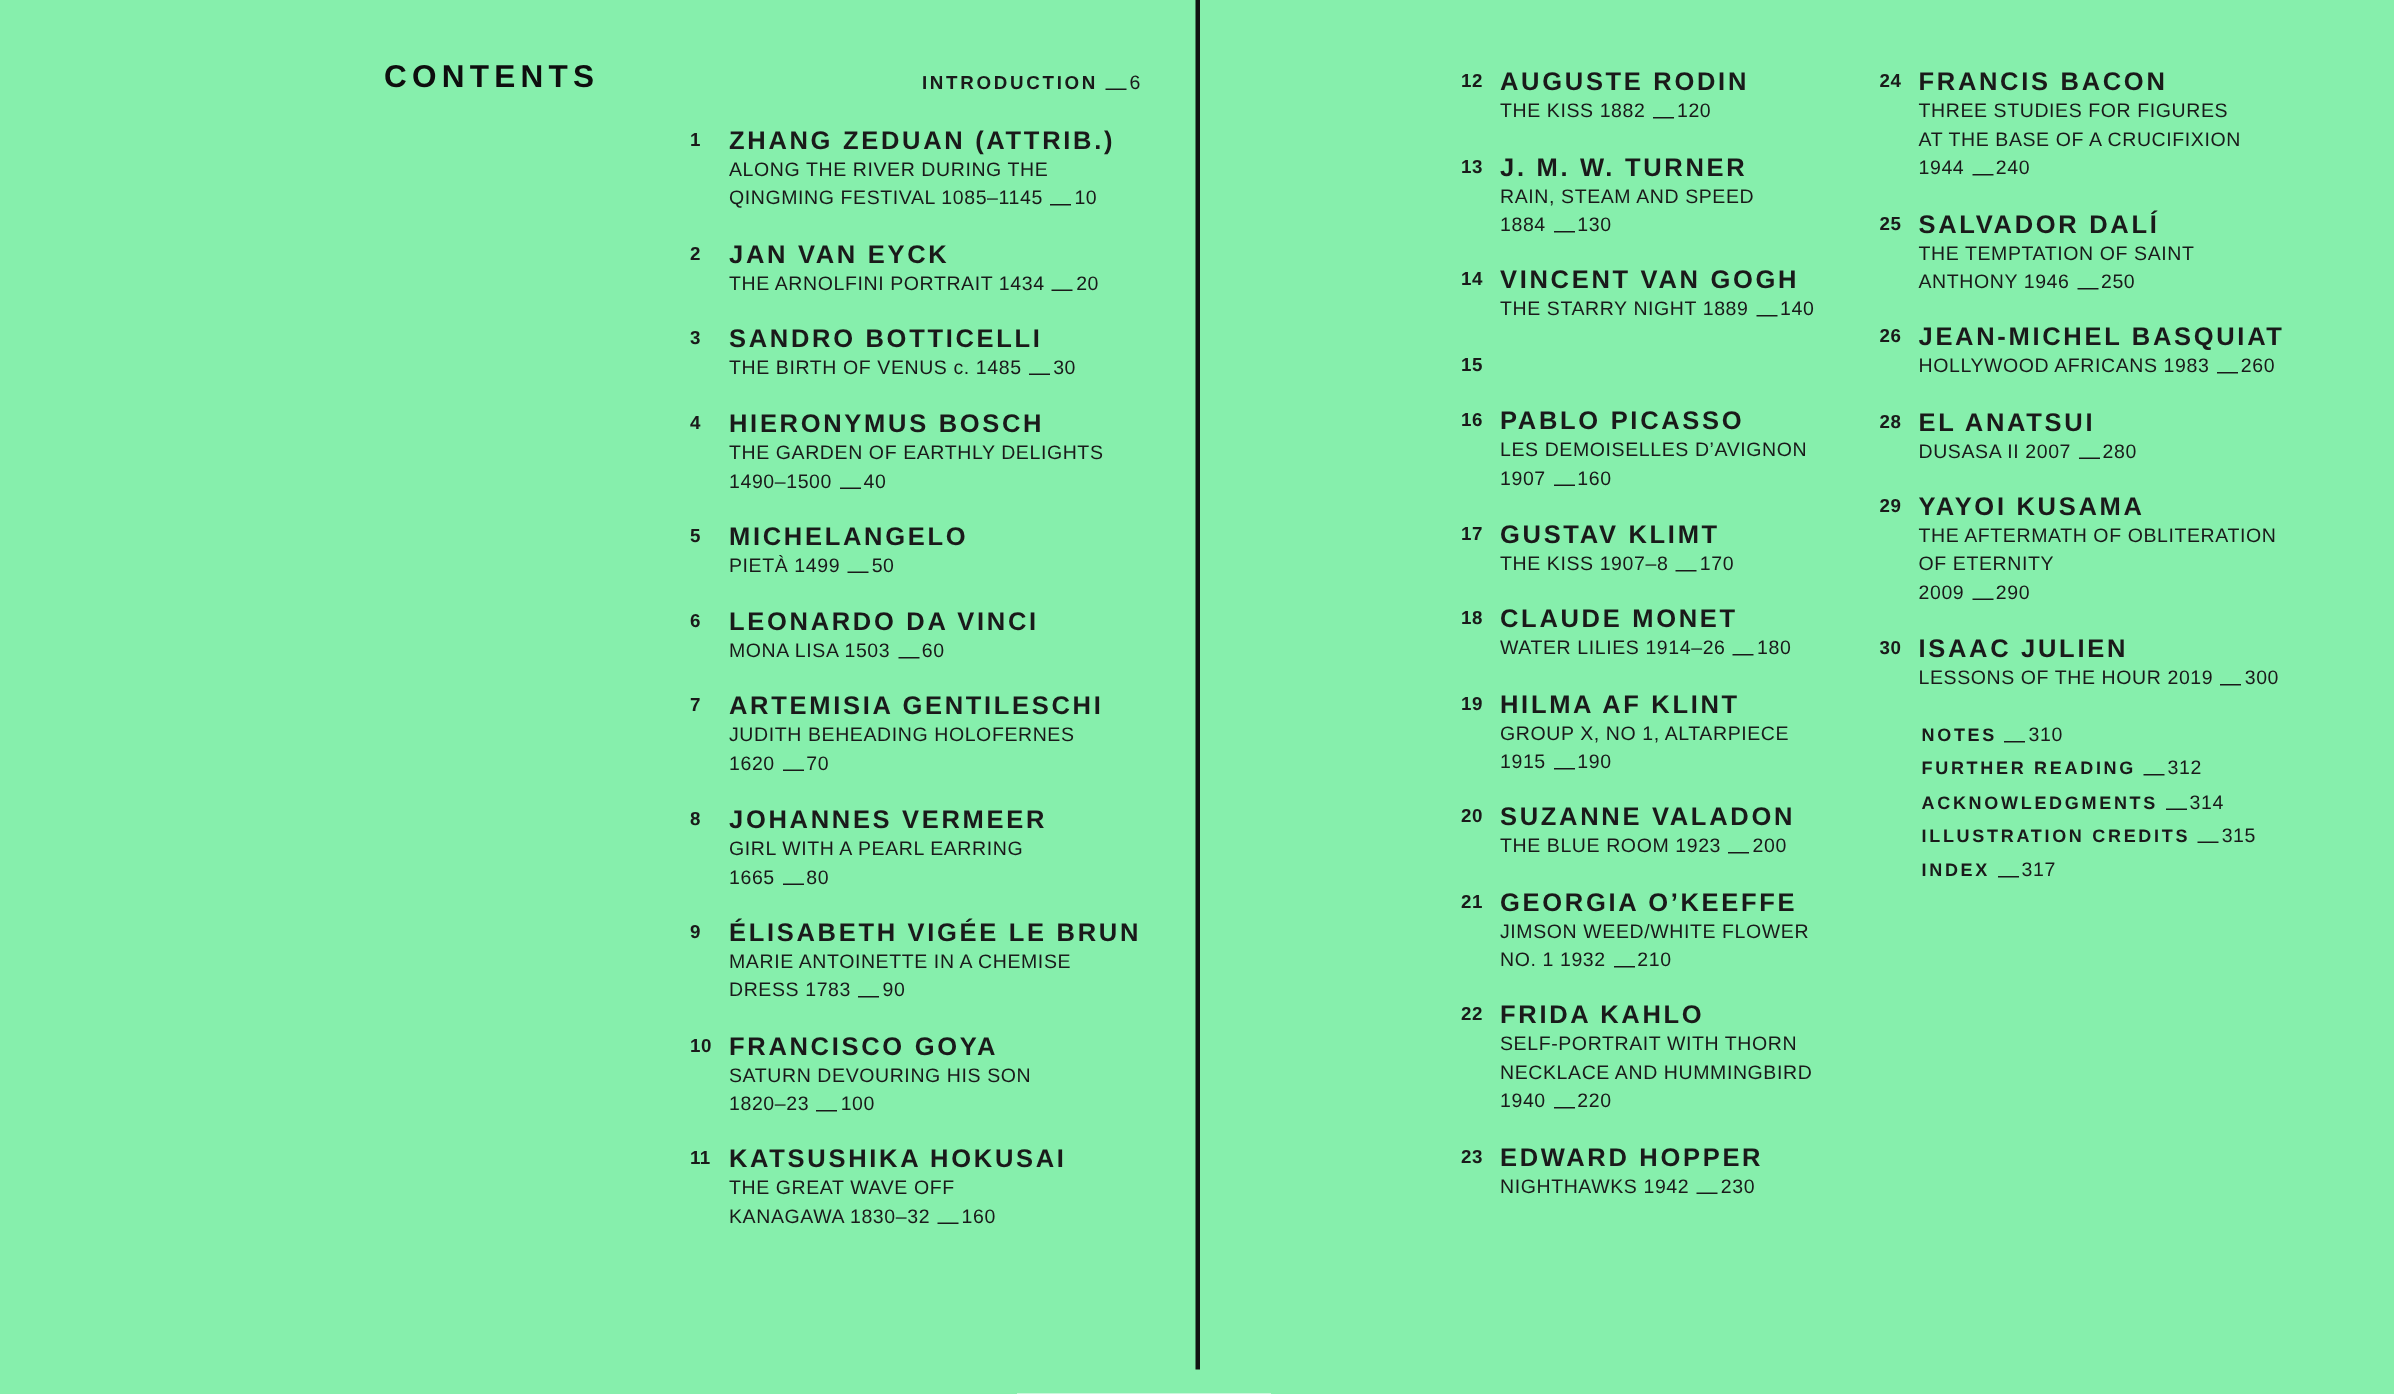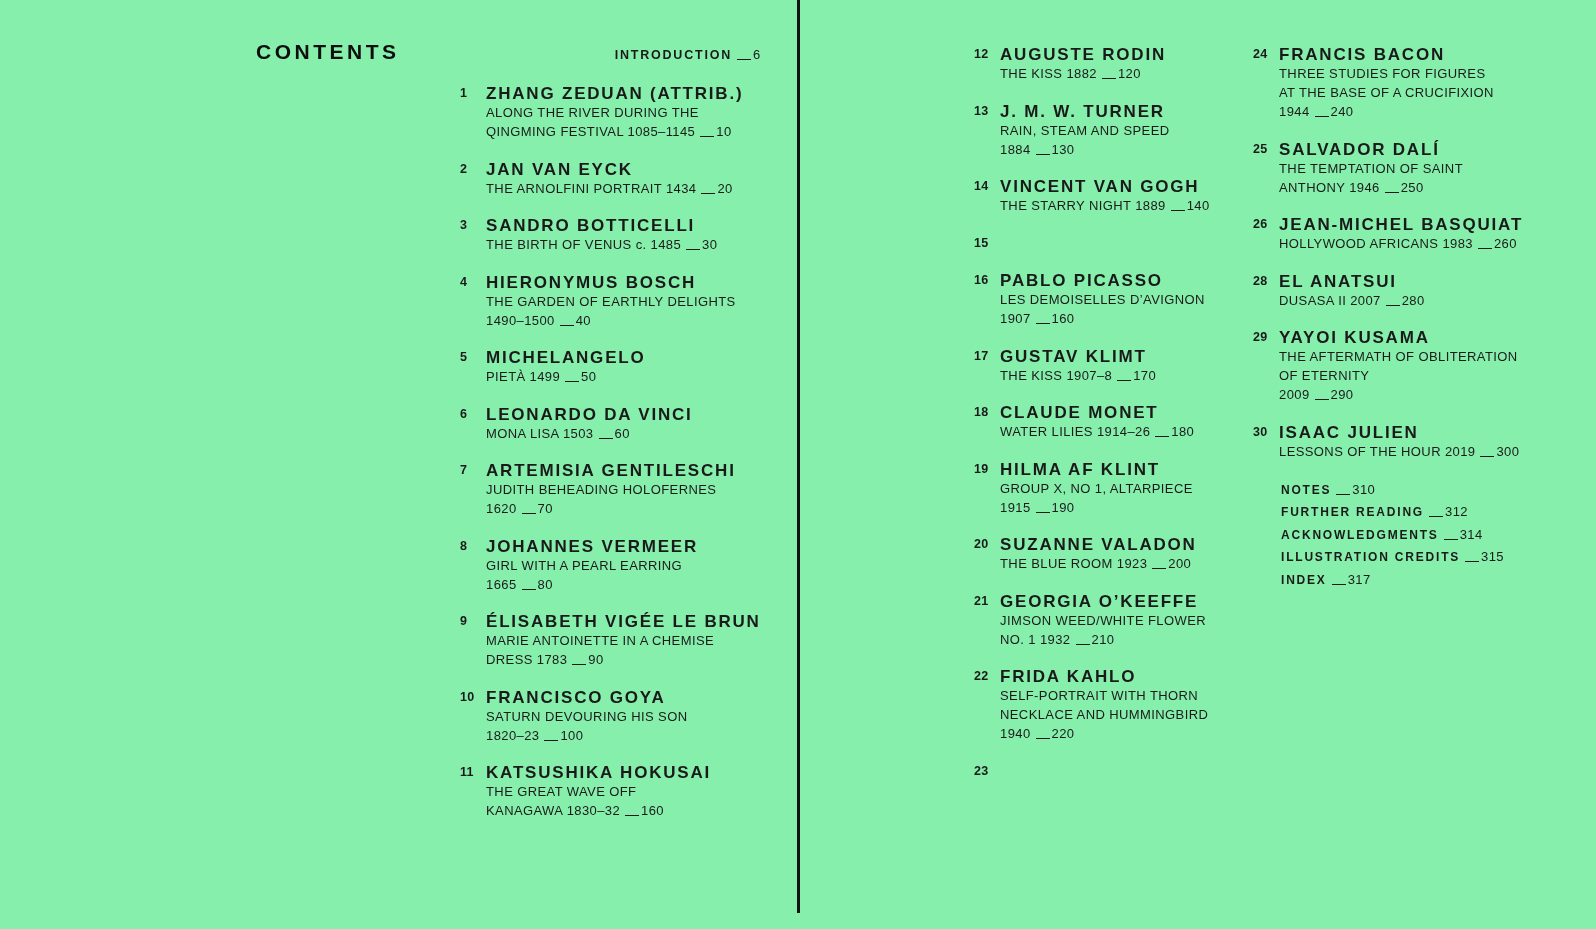--- a/index.html
+++ b/index.html
@@ -210,20 +210,24 @@
           <div class="entry-num">22</div>
           <div class="entry-body">
             <div class="entry-artist">FRIDA KAHLO</div>
             <div class="entry-line"><span>SELF-PORTRAIT WITH THORN</span></div>
             <div class="entry-line"><span>NECKLACE AND HUMMINGBIRD</span></div>
             <div class="entry-line"><span>1940</span><span class="leader"></span><span class="pagenum">220</span></div>
           </div>
         </div>
         <div class="entry">
           <div class="entry-num">23</div>
+          <div class="entry-body">
+            <div class="entry-artist">EDWARD HOPPER</div>
+            <div class="entry-line"><span>NIGHTHAWKS 1942</span><span class="leader"></span><span class="pagenum">230</span></div>
+          </div>
         </div>
       </div>
   </div>
 
   <div class="col col-3">
     <div>
         <div class="entry">
           <div class="entry-num">24</div>
           <div class="entry-body">
             <div class="entry-artist">FRANCIS BACON</div>

